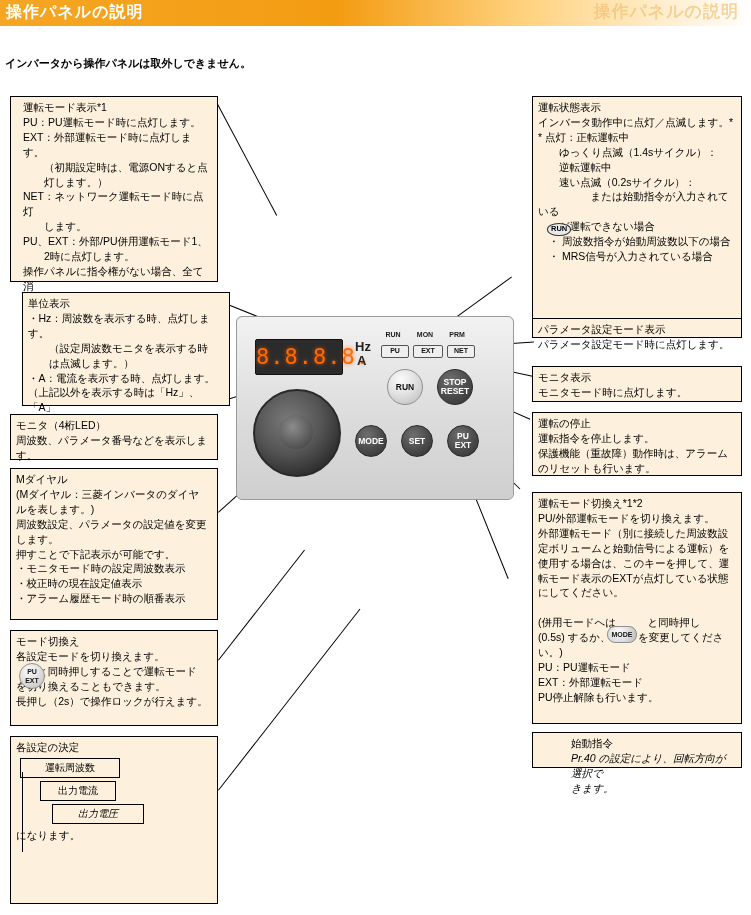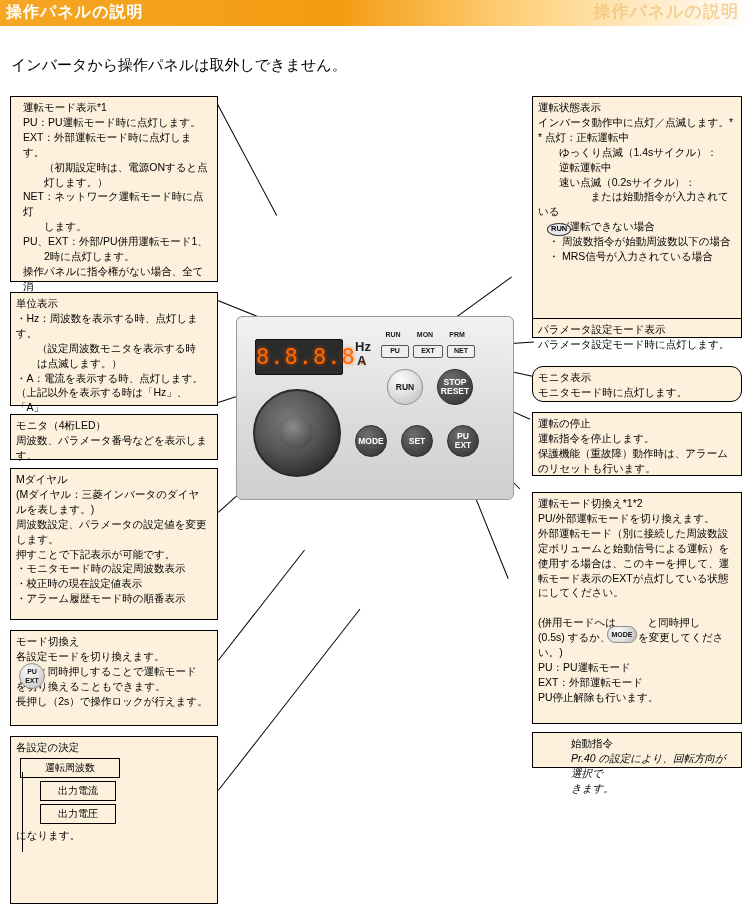--- a/index.html
+++ b/index.html
@@ -41,23 +41,23 @@
     right: 12px; top: 0px;
     font-size: 17px;
     font-weight: bold;
     color: #f0c070;
     opacity: .65;
     letter-spacing: 1px;
   }
 
   .intro {
     position: absolute;
-    left: 11px; top: 56px;
-    font-size: 15px;
-    font-weight: normal;
+    left: 5px; top: 56px;
+    font-size: 11px;
+    font-weight: bold;
   }
 
   
   .box {
     position: absolute;
     border: 1px solid #000000;
     background: #fdf0dc;
     font-size: 10.5px;
     line-height: 1.42;
     padding: 3px 5px 4px 5px;
@@ -235,21 +235,21 @@
 　　（初期設定時は、電源ONすると点
 　　灯します。）
 NET：ネットワーク運転モード時に点灯
 　　します。
 PU、EXT：外部/PU併用運転モード1、
 　　2時に点灯します。
 操作パネルに指令権がない場合、全て消
 灯します。</span>
   </div>
 
-  <div class="box" style="left:10px; top:292px; width:208px; height:114px;">
+  <div class="box" style="left:22px; top:292px; width:208px; height:114px;">
     <span class="t">単位表示</span>
     <span class="t">・Hz：周波数を表示する時、点灯します。
 　　（設定周波数モニタを表示する時
 　　は点滅します。）
 ・A：電流を表示する時、点灯します。
 （上記以外を表示する時は「Hz」、「A」
 ともに消灯します。）</span>
   </div>
 
   <div class="box" style="left:10px; top:414px; width:208px; height:46px;">
@@ -281,21 +281,21 @@
       <span>EXT</span>
     </span>
   </div>
 
   <div class="box" style="left:10px; top:736px; width:208px; height:168px;">
     <span class="t">各設定の決定</span>
     <div class="seq-wrap">
       <div class="arrowline" style="top:14px; height:80px;"></div>
       <div class="seqbox" style="width:100px; margin-left:4px;">運転周波数</div>
       <div class="seqbox" style="width:76px; margin-left:24px;">出力電流</div>
-      <div class="seqbox" style="width:76px; margin-left:24px;">出力電圧</div>
+      <div class="seqbox" style="width:92px; margin-left:36px;font-style:italic;">出力電圧</div>
     </div>
     <span class="t" style="margin-top:4px;">になります。</span>
   </div>
 
   <div class="box" style="left:532px; top:96px; width:210px; height:240px;">
     <span class="t">運転状態表示</span>
     <span class="t">インバータ動作中に点灯／点滅します。*
 * 点灯：正転運転中
 　　ゆっくり点滅（1.4sサイクル）：
 　　逆転運転中
@@ -305,21 +305,21 @@
 　・ 周波数指令が始動周波数以下の場合
 　・ MRS信号が入力されている場合</span>
     <span class="run-badge" style="position:absolute; left:14px; top:126px;">RUN</span>
   </div>
 
   <div class="box" style="left:532px; top:318px; width:210px; height:20px;">
     <span class="t">パラメータ設定モード表示</span>
     <span class="t">パラメータ設定モード時に点灯します。</span>
   </div>
 
-  <div class="box" style="left:532px; top:366px; width:210px; height:36px;border-radius:11px;">
+  <div class="box" style="left:532px; top:366px; width:210px; height:36px;">
     <span class="t">モニタ表示</span>
     <span class="t">モニタモード時に点灯します。</span>
   </div>
 
   <div class="box" style="left:532px; top:412px; width:210px; height:64px;">
     <span class="t">運転の停止</span>
     <span class="t">運転指令を停止します。
 保護機能（重故障）動作時は、アラーム
 のリセットも行います。</span>
   </div>

